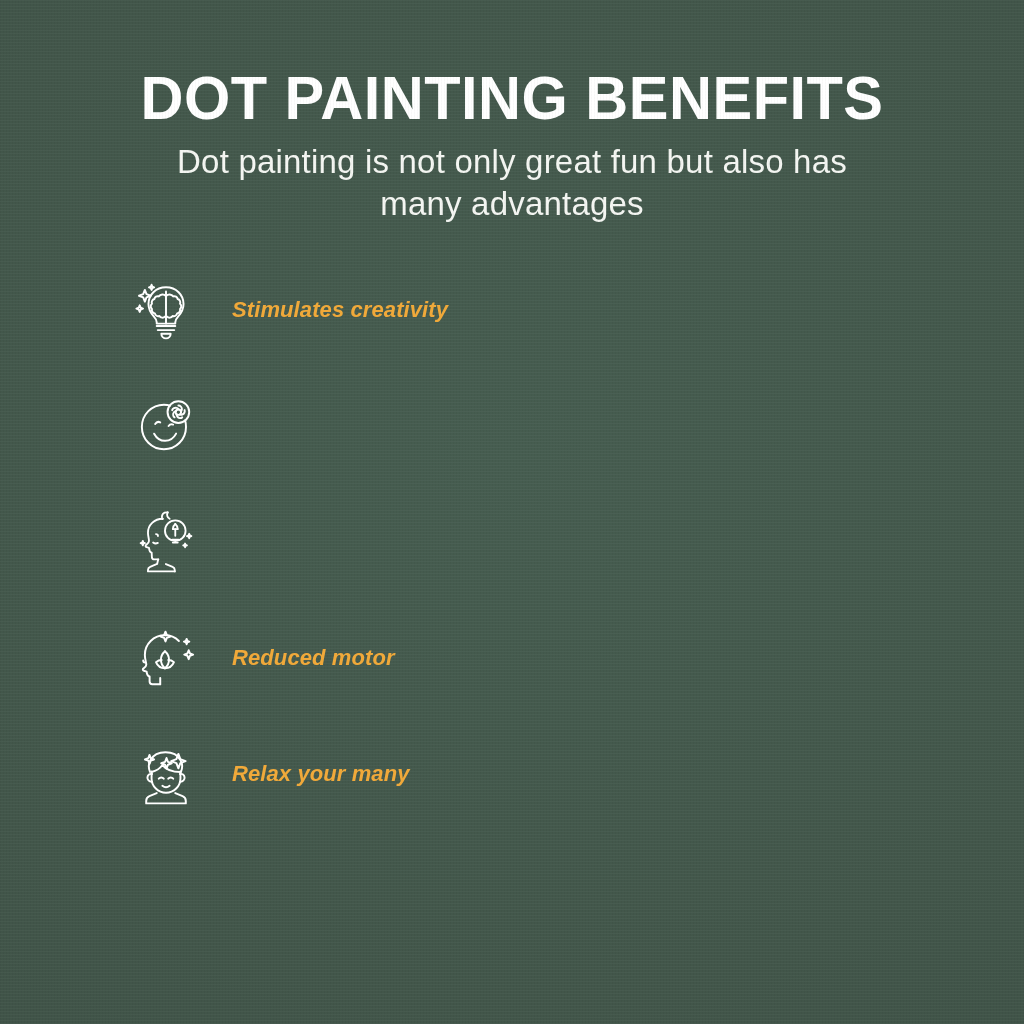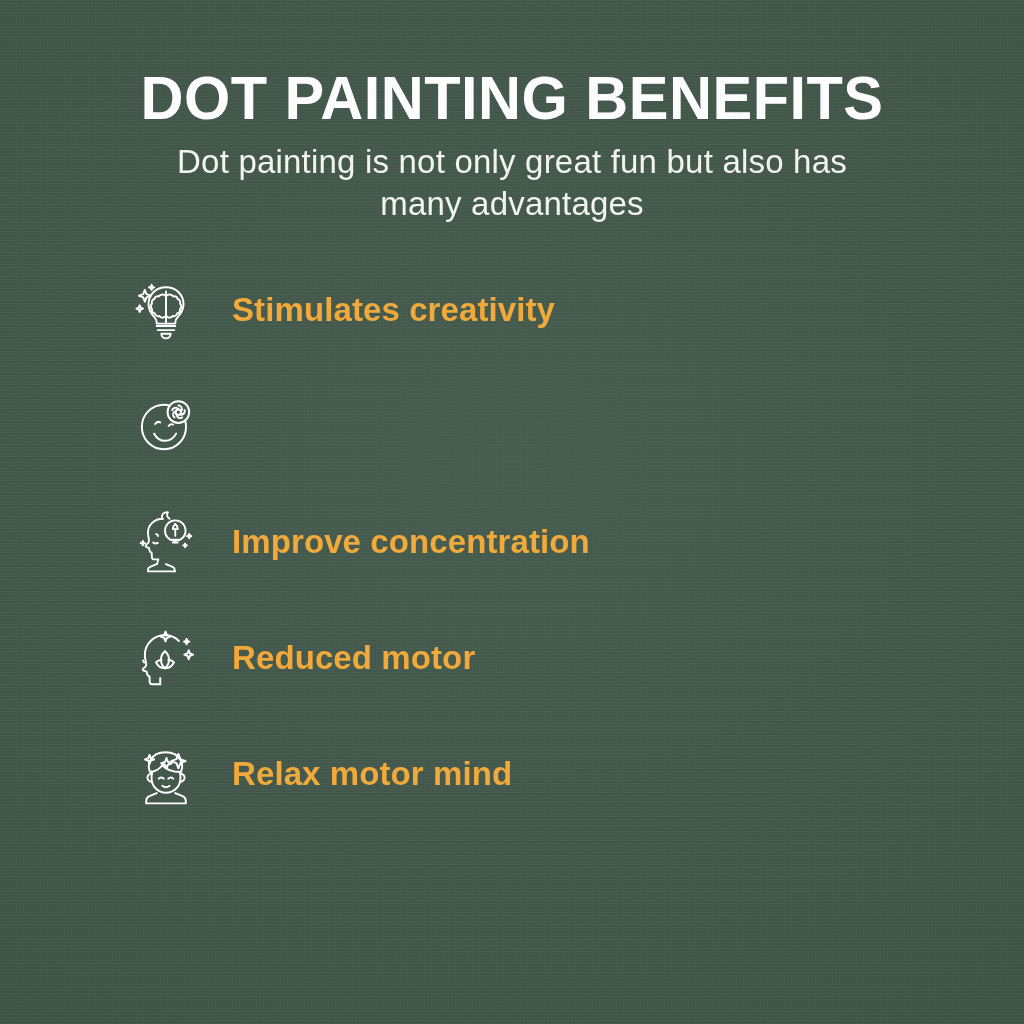--- a/index.html
+++ b/index.html
@@ -79,24 +79,25 @@
     flex:0 0 76px;
     display:flex;
     align-items:center;
     justify-content:center;
   }
   .benefit-icon svg { display:block; width:66px; height:66px; }
 
   .benefit-label {
     margin-left:28px;
     color:#f0a93a;
-    font-size:33px;
+    font-size:22px;
     font-weight:700;
     letter-spacing:.1px;
     white-space:nowrap;
+    font-style:italic;
   }
 
   
   .footer {
     position:absolute;
     left:0; bottom:42px;
     width:100%;
     text-align:center;
     color:#eef1ed;
     font-size:19px;
@@ -166,21 +167,20 @@
           <path d="M41 14.5c2 1.6 2.3 3.4 2.3 5"></path>
           <path d="M41 14.5c-2 1.6-2.3 3.4-2.3 5"></path>
           <path d="M38.7 19.5h4.6"></path>
           <path d="M41 19.5v6.5"></path>
           <path d="M37.8 29.8h6.4M38.6 32.6h4.8"></path>
           <path d="M54.5 24l.6 1.6 1.6.6-1.6.6-.6 1.6-.6-1.6-1.6-.6 1.6-.6z"></path>
           <path d="M9.5 31l.6 1.5 1.5.6-1.5.6-.6 1.5-.6-1.5-1.5-.6 1.5-.6z"></path>
           <path d="M50.5 33.5l.5 1.3 1.3.5-1.3.5-.5 1.3-.5-1.3-1.3-.5 1.3-.5z"></path>
         </svg>
       </span>
-      <span class="benefit-label">Improve concentration</span>
     </div>
 
     <div class="benefit-row">
       <span class="benefit-icon">
         <svg viewBox="0 0 64 64" fill="none" stroke="#ffffff" stroke-width="1.9" stroke-linecap="round" stroke-linejoin="round">
           <path d="M44.5 15.5C41 12 36.3 10 31 10 20 10 11.5 18.3 11.5 29c0 4.3 1.4 7.3 1.4 9.5 0 1.5-1.4 2.5-2.7 3.5-1 .8-.9 2 .4 2.4l2.6.8c.2 2.1.5 4.3 2.9 4.7v5c0 1.5 1.2 2.6 2.7 2.6h7.6"></path>
           <path d="M26.4 57.5v-6.2"></path>
           <path d="M11.9 36.5c-1.1 0-2-.9-2-2"></path>
           <path d="M31 25.5c-2.5 2.2-3.9 5-3.9 8.2 0 3.3 1.5 6.2 3.9 8.2"></path>
           <path d="M31 25.5c2.5 2.2 3.9 5 3.9 8.2 0 3.3-1.5 6.2-3.9 8.2"></path>
@@ -204,20 +204,20 @@
           <path d="M45.5 32c2.3-.6 4.3 1 4.5 3.2.2 2.4-1.6 4.3-4 4.3h-.5"></path>
           <path d="M25 36.5c1.3-1.6 3.5-1.6 4.8 0"></path>
           <path d="M34.2 36.5c1.3-1.6 3.5-1.6 4.8 0"></path>
           <path d="M28.5 43.5c2 1.6 5 1.6 7 0"></path>
           <path d="M23 50.5l-7.1 3c-1.9.8-3.1 2.6-3.1 4.7v2.3h38.4v-2.3c0-2.1-1.2-3.9-3.1-4.7l-7.1-3"></path>
           <path d="M44 12.5l1.9 5.1 5.1 1.9-5.1 1.9-1.9 5.1-1.9-5.1-5.1-1.9 5.1-1.9z"></path>
           <path d="M32.5 16.5l1.4 3.7 3.7 1.4-3.7 1.4-1.4 3.7-1.4-3.7-3.7-1.4 3.7-1.4z"></path>
           <path d="M16 13.5l1.2 3.2 3.2 1.2-3.2 1.2-1.2 3.2-1.2-3.2-3.2-1.2 3.2-1.2z"></path>
         </svg>
       </span>
-      <span class="benefit-label">Relax motor mind</span>
+      <span class="benefit-label">Relax your many</span>
     </div>
 
 
   </div>
 
 
 </div>
 
 </body></html>

